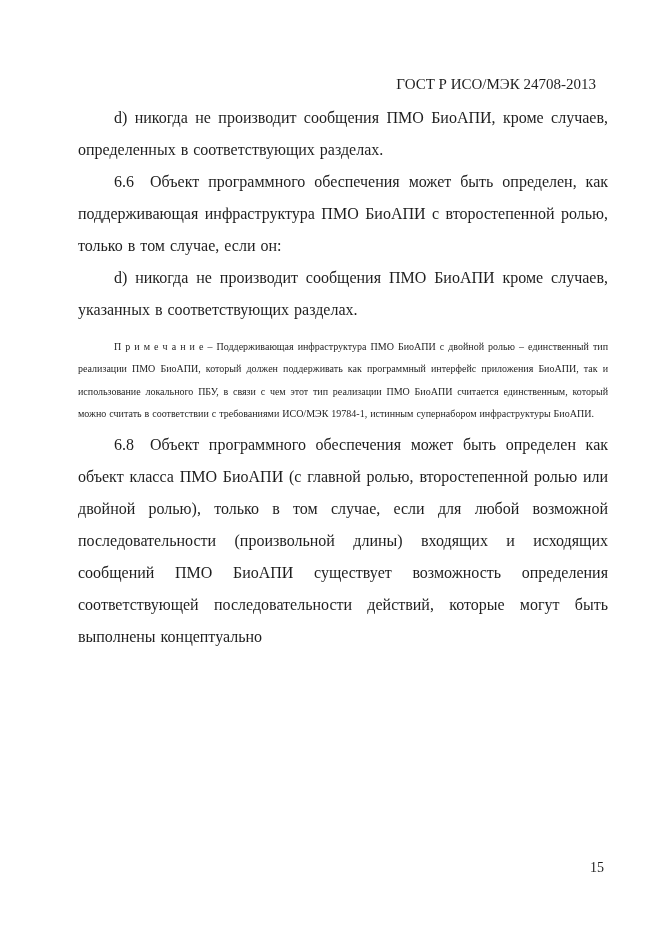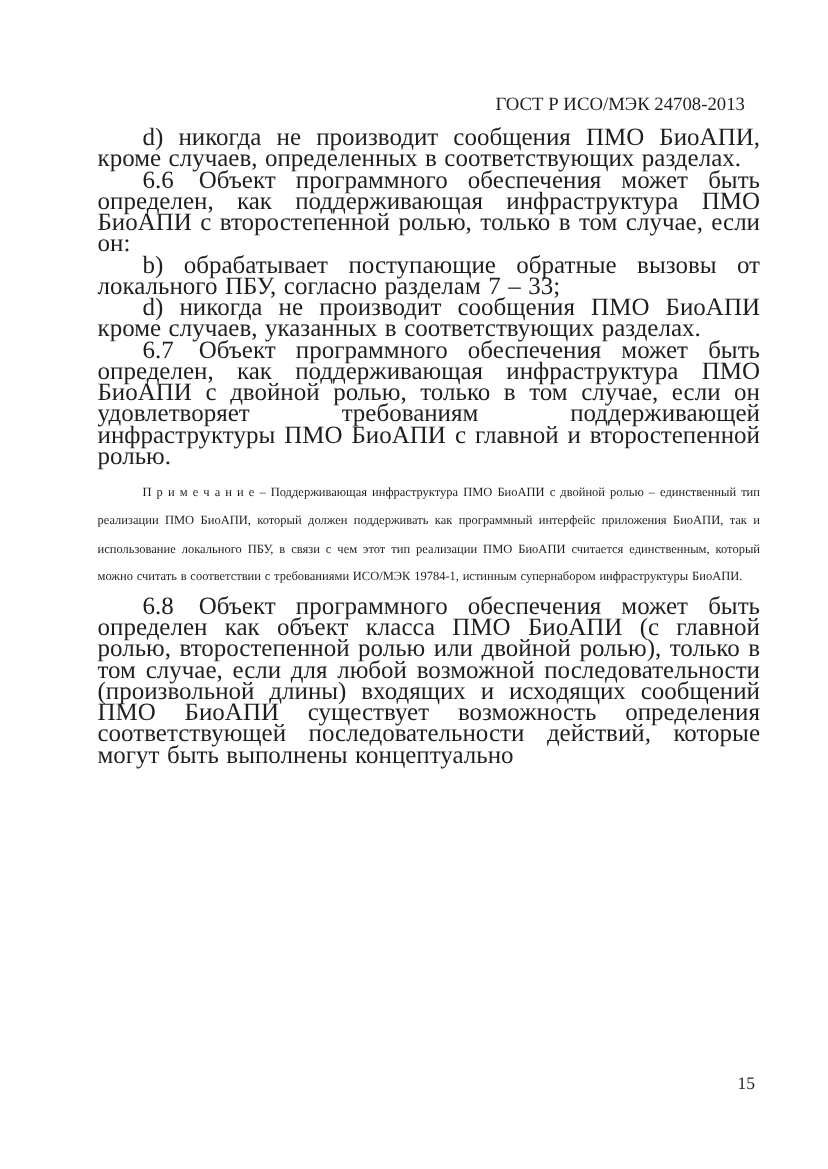--- a/index.html
+++ b/index.html
@@ -27,22 +27,22 @@
     white-space: nowrap;
   }
   .content {
     position: absolute;
     top: 62px;
     left: 78px;
     width: 530px;
   }
   .para {
     margin: 0;
-    font-size: 20px;
-    line-height: 17px;
+    font-size: 16px;
+    line-height: 32px;
     text-align: justify;
     text-indent: 36px;
     word-spacing: 1px;
   }
   .para.note {
     font-size: 10px;
     line-height: 22.3px;
     margin: 10px 0 4px 0;
     word-spacing: 0.5px;
   }
@@ -57,22 +57,20 @@
 </head>
 <body>
 
 <div class="page">
 
   <div class="doc-header">ГОСТ Р ИСО/МЭК 24708-2013</div>
 
   <div class="content">
     <p class="para">d) никогда не производит сообщения ПМО БиоАПИ, кроме случаев, определенных в соответствующих разделах.</p>
     <p class="para">6.6 Объект программного обеспечения может быть определен, как поддерживающая инфраструктура ПМО БиоАПИ с второстепенной ролью, только в том случае, если он:</p>
-    <p class="para">b) обрабатывает поступающие обратные вызовы от локального ПБУ, согласно разделам 7 – 33;</p>
     <p class="para">d) никогда не производит сообщения ПМО БиоАПИ кроме случаев, указанных в соответствующих разделах.</p>
-    <p class="para">6.7 Объект программного обеспечения может быть определен, как поддерживающая инфраструктура ПМО БиоАПИ с двойной ролью, только в том случае, если он удовлетворяет требованиям поддерживающей инфраструктуры ПМО БиоАПИ с главной и второстепенной ролью.</p>
     <p class="para note">П р и м е ч а н и е  – Поддерживающая инфраструктура ПМО БиоАПИ с двойной ролью – единственный тип реализации ПМО БиоАПИ, который должен поддерживать как программный интерфейс приложения БиоАПИ, так и использование локального ПБУ, в связи с чем этот тип реализации ПМО БиоАПИ считается единственным, который можно считать в соответствии с требованиями ИСО/МЭК 19784-1, истинным супернабором инфраструктуры БиоАПИ.</p>
     <p class="para">6.8 Объект программного обеспечения может быть определен как объект класса ПМО БиоАПИ (с главной ролью, второстепенной ролью или двойной ролью), только в том случае, если для любой возможной последовательности (произвольной длины) входящих и исходящих сообщений ПМО БиоАПИ существует возможность определения соответствующей последовательности действий, которые могут быть выполнены концептуально</p>
   </div>
 
   <div class="page-number">15</div>
 
 </div>
 
 </body></html>

